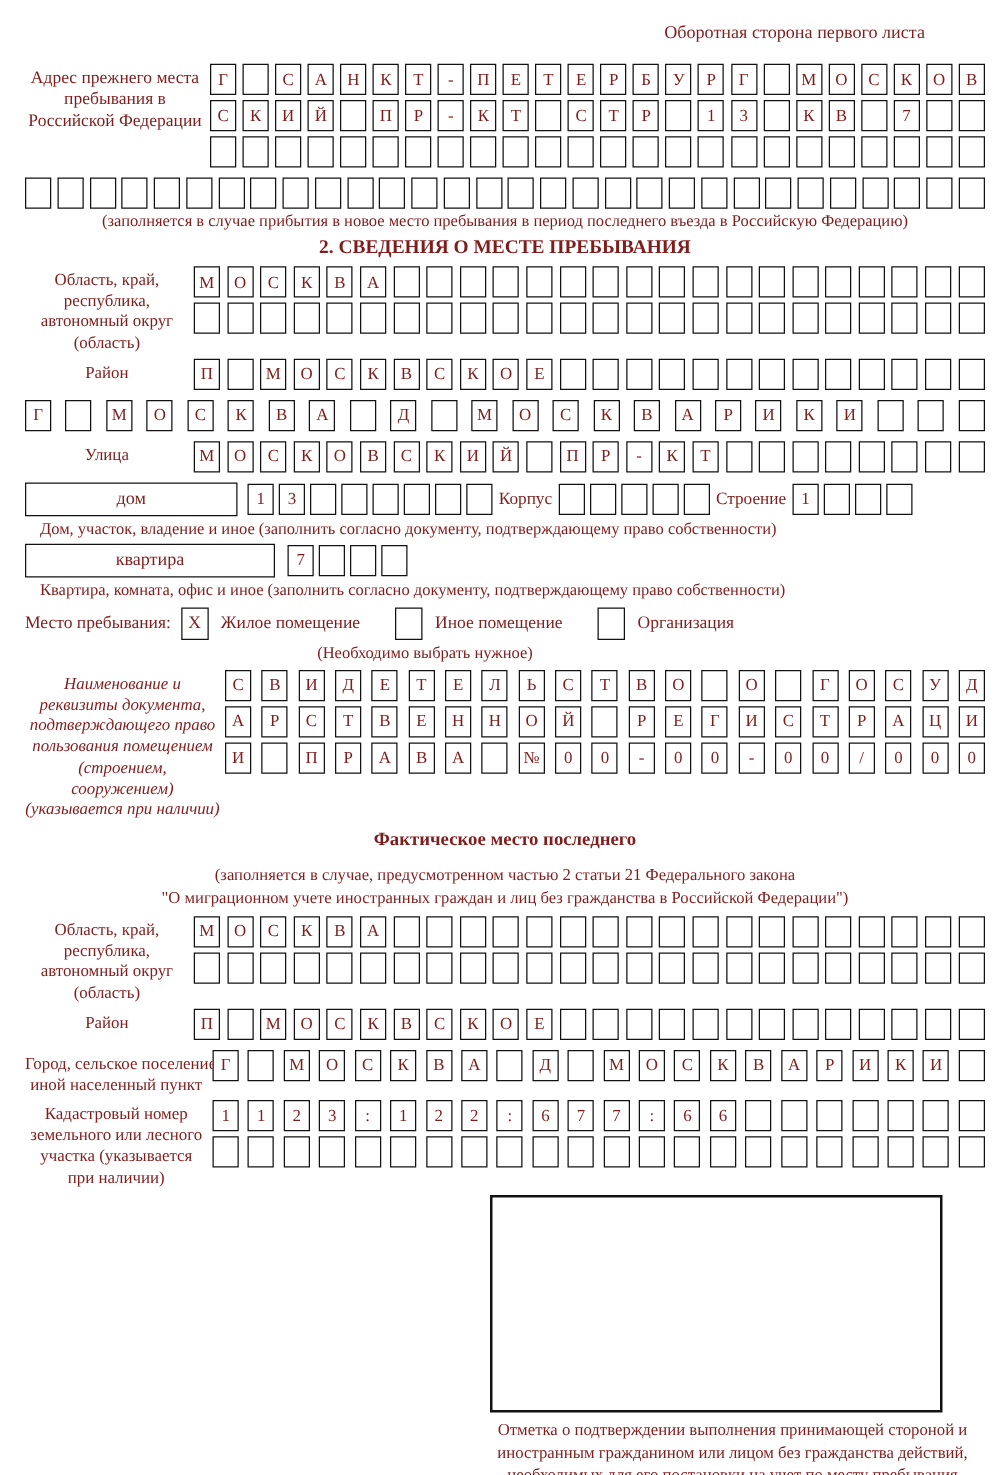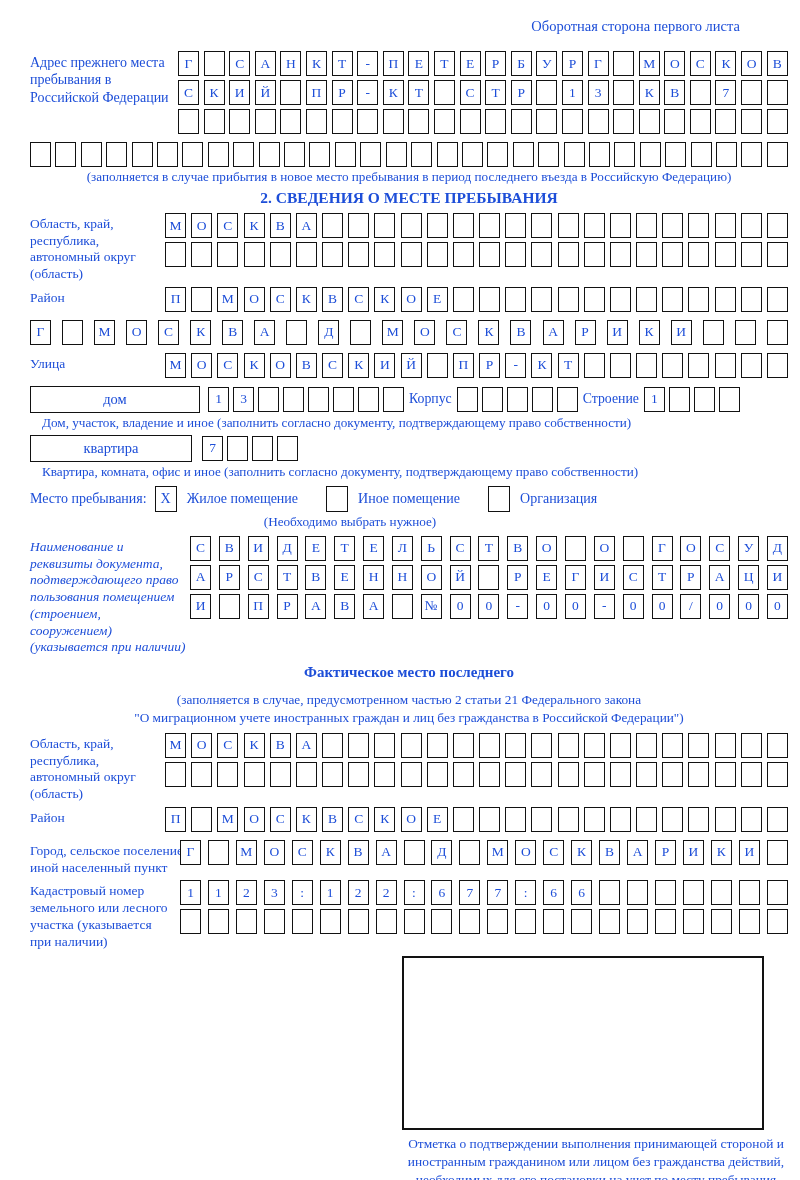--- a/index.html
+++ b/index.html
@@ -1,31 +1,31 @@
 <!DOCTYPE html>
 <html><head>
 <meta charset="utf-8">
 <style>
   html,body{margin:0;padding:0;background:#fff;}
   .page{
     position:relative;
     width:800px;height:1180px;box-sizing:border-box;
-    padding:18px 12px 0 30px;
-    background:#fff;color:#1d4ed8;
+    padding:18px 12px 0 20px;
+    background:#fff;color:#7f1d1d;
     font-family:"Liberation Serif","DejaVu Serif",serif;
     overflow:hidden;
   }
   .side-note{
     text-align:right;padding-right:48px;
     font-size:14.5px;margin-bottom:16px;
   }
   .field{display:flex;align-items:flex-start;margin-bottom:4px;}
   .flabel{
     flex:none;width:135px;font-size:13.5px;line-height:1.24;
-    padding-top:3px;padding-right:4px;box-sizing:border-box;
+    padding-top:3px;padding-right:4px;box-sizing:border-box;text-align:center;
   }
   .flabel-addr{width:148px;font-size:14px;}
   .flabel-doc{width:160px;font-style:italic;}
   .flabel-wide{width:150px;}
   .nowrap-line{display:block;white-space:nowrap;}
   .rows{flex:1;min-width:0;display:flex;flex-direction:column;}
   .boxes{
     flex:1;display:flex;justify-content:space-between;
     margin-bottom:4px;
   }
@@ -47,21 +47,21 @@
   .sub-title{
     text-align:center;font-weight:bold;font-size:15px;
     margin:8px 0 10px 0;
   }
   .bigbox{
     box-sizing:border-box;height:27px;border:1.7px solid #121212;
     display:flex;align-items:center;justify-content:center;
     font-size:14.5px;background:#fff;
   }
   .bigbox-dom{width:170px;margin-right:8px;}
-  .bigbox-kv{width:162px;margin-right:10px;}
+  .bigbox-kv{width:200px;margin-right:10px;}
   .inline-row{display:flex;align-items:center;margin-bottom:2px;}
   .inline-label{font-size:13.8px;margin:0 5px;}
   .chk-row{display:flex;align-items:center;margin:6px 0 2px 0;}
   .chk-row .lead{font-size:14px;margin-right:8px;}
   .chk{
     box-sizing:border-box;width:22px;height:26px;border:1.7px solid #121212;
     display:flex;align-items:center;justify-content:center;
     font-size:14px;margin-right:10px;background:#fff;
   }
   .chk-label{font-size:14px;margin-right:28px;}

